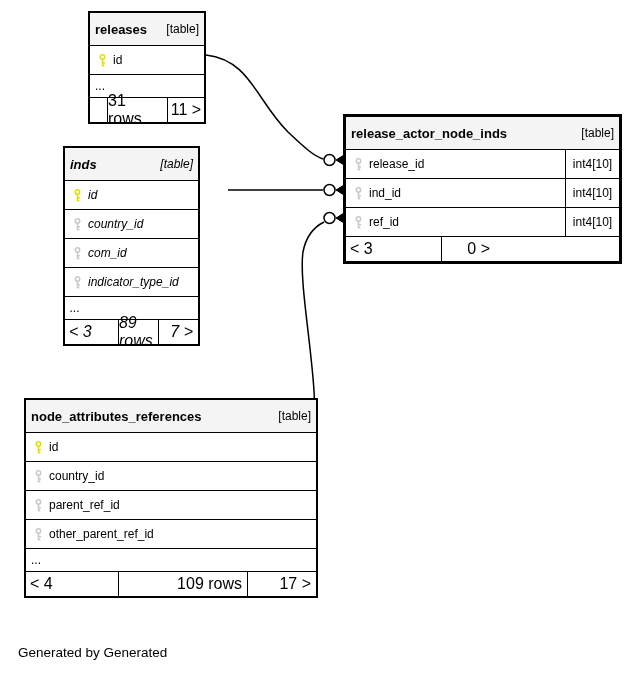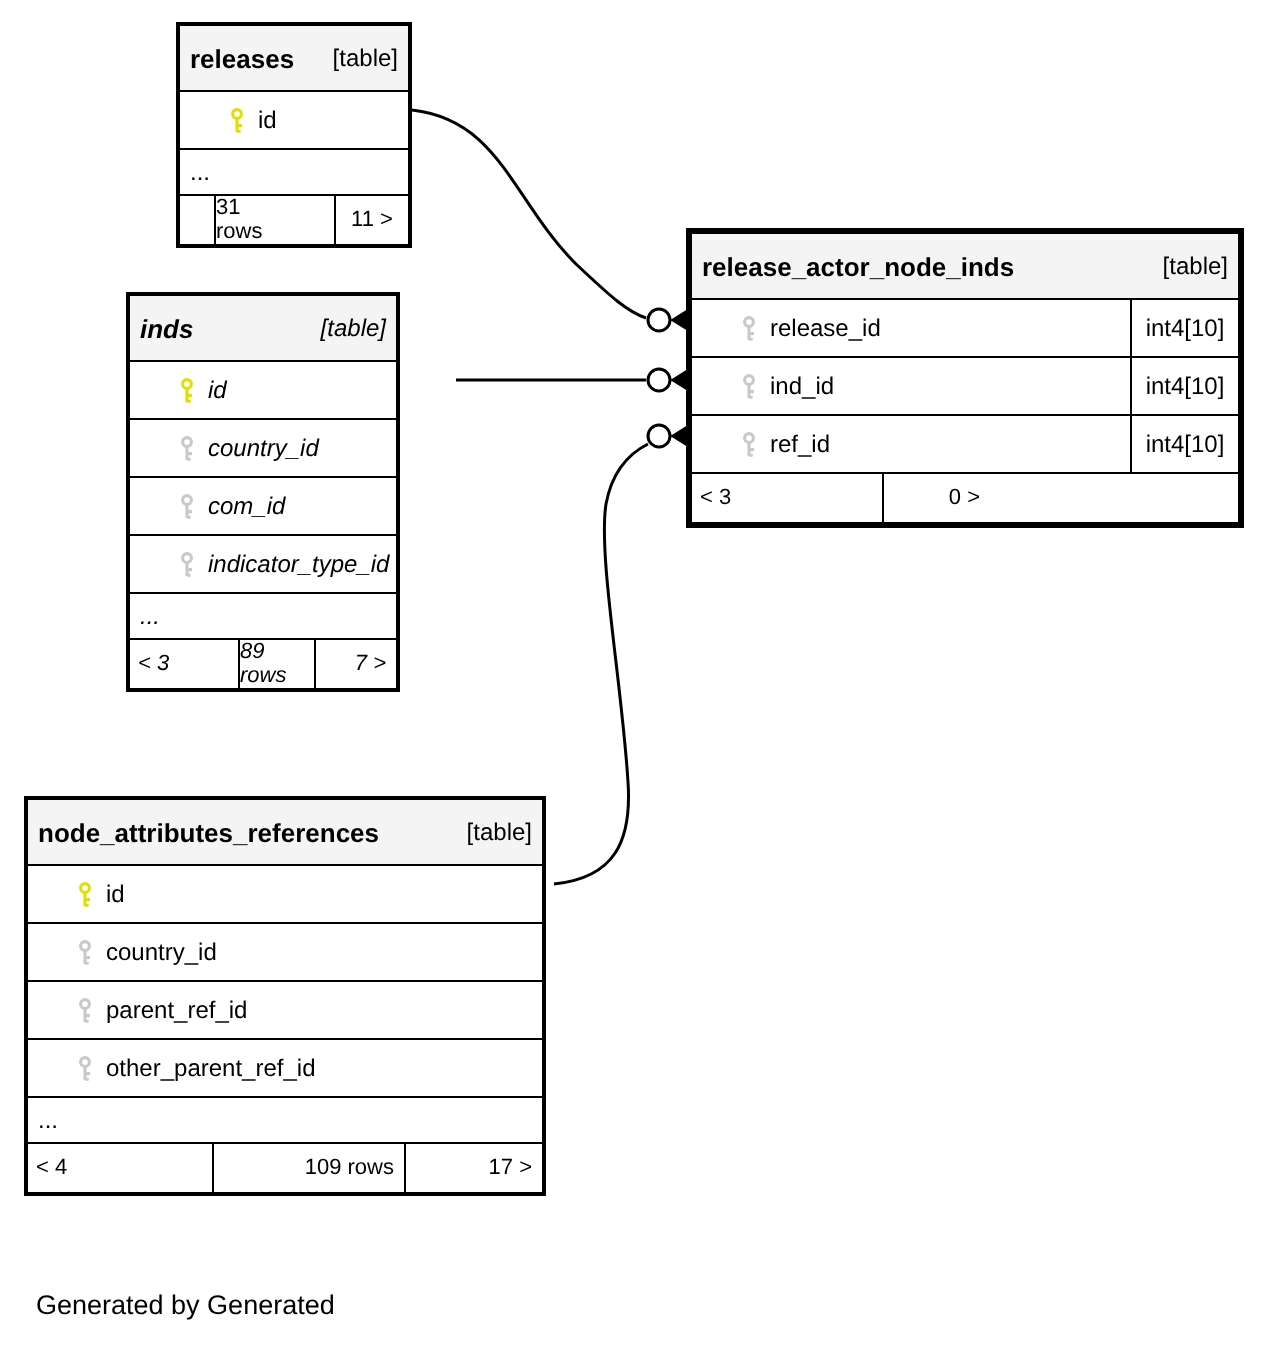--- a/index.html
+++ b/index.html
@@ -35,38 +35,37 @@
     background: #f4f4f4;
     border-bottom: 1px solid #000;
   }
   .tname { font-weight: bold; font-size: 13px; cursor: pointer; }
   .ttag  { font-size: 12px; }
   .trow {
     display: flex; align-items: center;
     height: 29px; font-size: 12px;
     border-bottom: 1px solid #000;
     background: #fff;
-    padding-left: 16px;
   }
   .kwrap { width: 20px; padding-left: 7px; display: flex; align-items: center; }
   .kwrap svg { display: block; }
   .pk { color: #e0e000; }
   .fk { color: #c9c9c9; }
   .cname { flex: 1; padding-left: 3px; }
   .ctype {
     width: 54px; height: 100%;
     border-left: 1px solid #000;
     display: flex; align-items: center; justify-content: center;
   }
   .erow {
     height: 23px; display: flex; align-items: center;
     padding-left: 5px; font-size: 12px;
     border-bottom: 1px solid #000;
   }
-  .tfoot { display: flex; height: 24px; font-size: 11px; }
+  .tfoot { display: flex; height: 24px; font-size: 16px; }
   .fcell { display: flex; align-items: center; height: 100%; }
   .f-left  { padding-left: 4px; justify-content: flex-start; }
   .f-mid   { flex: 1; justify-content: flex-end; padding-right: 5px; border-left: 1px solid #000; }
   .f-right { justify-content: flex-end; padding-right: 5px; border-left: 1px solid #000; }
   .credit {
     position: absolute; left: 18px; top: 645px;
     font-size: 13.5px; z-index: 2;
   }
 </style>
 </head>
@@ -189,21 +188,21 @@
     </span>
     <span class="cname">ref_id</span>
     <span class="ctype">int4[10]</span>
   </div>
   <div class="tfoot">
     <span class="fcell f-left" style="width:95px;">&lt; 3</span>
     <span class="fcell f-right" style="width:54px;">0 &gt;</span>
   </div>
 </div>
 
-<div class="dbtable" style="left:12px; top:398px; width:261px;">
+<div class="dbtable" style="left:24px; top:398px; width:294px;">
   <div class="thead">
     <span class="tname">node_attributes_references</span>
     <span class="ttag">[table]</span>
   </div>
   <div class="trow">
     <span class="kwrap pk">
       <svg width="11" height="13" viewBox="0 0 12 14">
           <circle cx="6" cy="3.2" r="2.4" fill="none" stroke="currentColor" stroke-width="1.7"></circle>
           <path d="M6 5.6 L6 13 M6 9.5 L8.7 9.5 M6 12.6 L8 12.6" fill="none" stroke="currentColor" stroke-width="1.7"></path>
         </svg>

